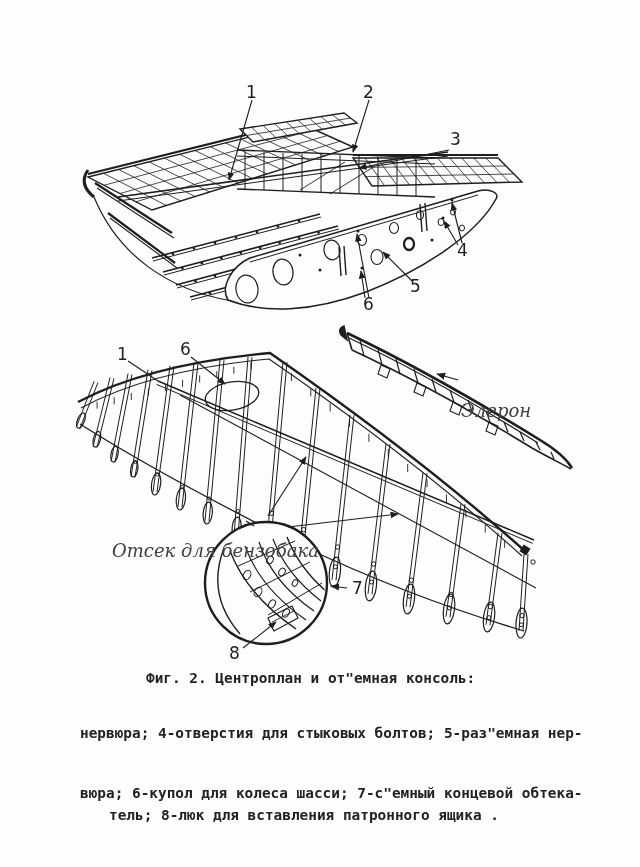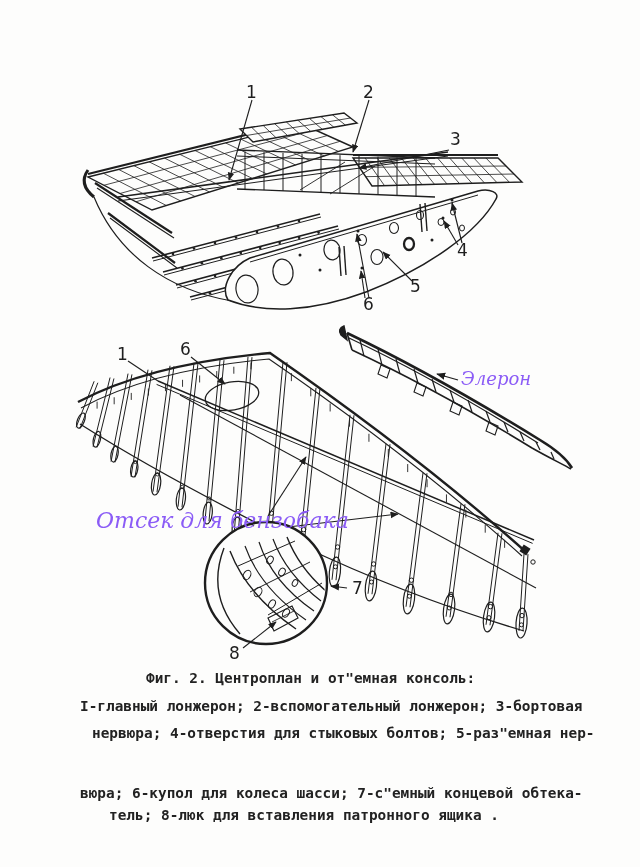--- a/index.html
+++ b/index.html
@@ -1,20 +1,20 @@
 <!DOCTYPE html>
 <html><head>
 <meta charset="utf-8">
 <style>
   html,body{margin:0;padding:0;background:#e8e8e6;}
   .page{position:relative;width:640px;height:867px;background:#fdfdfc;margin:0 auto;overflow:hidden;
         font-family:"DejaVu Sans",sans-serif;color:#1e1e1e;}
   svg{position:absolute;left:0;top:0;}
   .co{position:absolute;font-family:"DejaVu Sans",sans-serif;font-size:17px;color:#1e1e1e;line-height:1;}
-  .lbl{position:absolute;font-family:"DejaVu Serif",serif;font-style:italic;font-size:17px;color:#8b5cf6;line-height:1;white-space:nowrap;}
+  .lbl{position:absolute;font-family:"DejaVu Serif",serif;font-style:italic;font-size:17px;color:#404040;line-height:1;white-space:nowrap;margin-top:32px;}
   .cap{position:absolute;font-family:"DejaVu Sans Mono",monospace;font-weight:bold;font-size:14.4px;color:#222;line-height:1;white-space:nowrap;letter-spacing:0px;}
 </style>
 </head>
 <body>
 
 <div class="page">
 
   <svg id="art" width="640" height="867" viewBox="0 0 640 867">
     <defs>
       <marker id="ah" markerWidth="9" markerHeight="8" refX="6.8" refY="3" orient="auto">
@@ -320,20 +320,19 @@
   <span class="co" style="left:457px;top:242px">4</span>
   <span class="co" style="left:410px;top:278px">5</span>
   <span class="co" style="left:363px;top:296px">6</span>
 
   <span class="co" style="left:117px;top:346px">1</span>
   <span class="co" style="left:180px;top:341px">6</span>
   <span class="co" style="left:352px;top:580px">7</span>
   <span class="co" style="left:229px;top:645px">8</span>
 
   <span class="lbl" style="left:461px;top:370px;font-size:18px">Элерон</span>
-  <span class="lbl" style="left:96px;top:510px;font-size:22px">Отсек для бензобака</span>
+  <span class="lbl" style="left:112px;top:510px;font-size:18px">Отсек для бензобака</span>
 
   <div class="cap" style="left:146px;top:671px">Фиг. 2. Центроплан и от"емная консоль:</div>
-  <div class="cap" style="left:80px;top:699px">I-главный лонжерон; 2-вспомогательный лонжерон; 3-бортовая</div>
-  <div class="cap" style="left:92px;top:726px">нервюра; 4-отверстия для стыковых болтов; 5-раз"емная нер-</div>
+  <div class="cap" style="left:80px;top:726px">нервюра; 4-отверстия для стыковых болтов; 5-раз"емная нер-</div>
   <div class="cap" style="left:80px;top:786px">вюра; 6-купол для колеса шасси; 7-с"емный концевой обтека-</div>
   <div class="cap" style="left:109px;top:808px">тель; 8-люк для вставления патронного ящика .</div>
 </div>
 
 </body></html>

